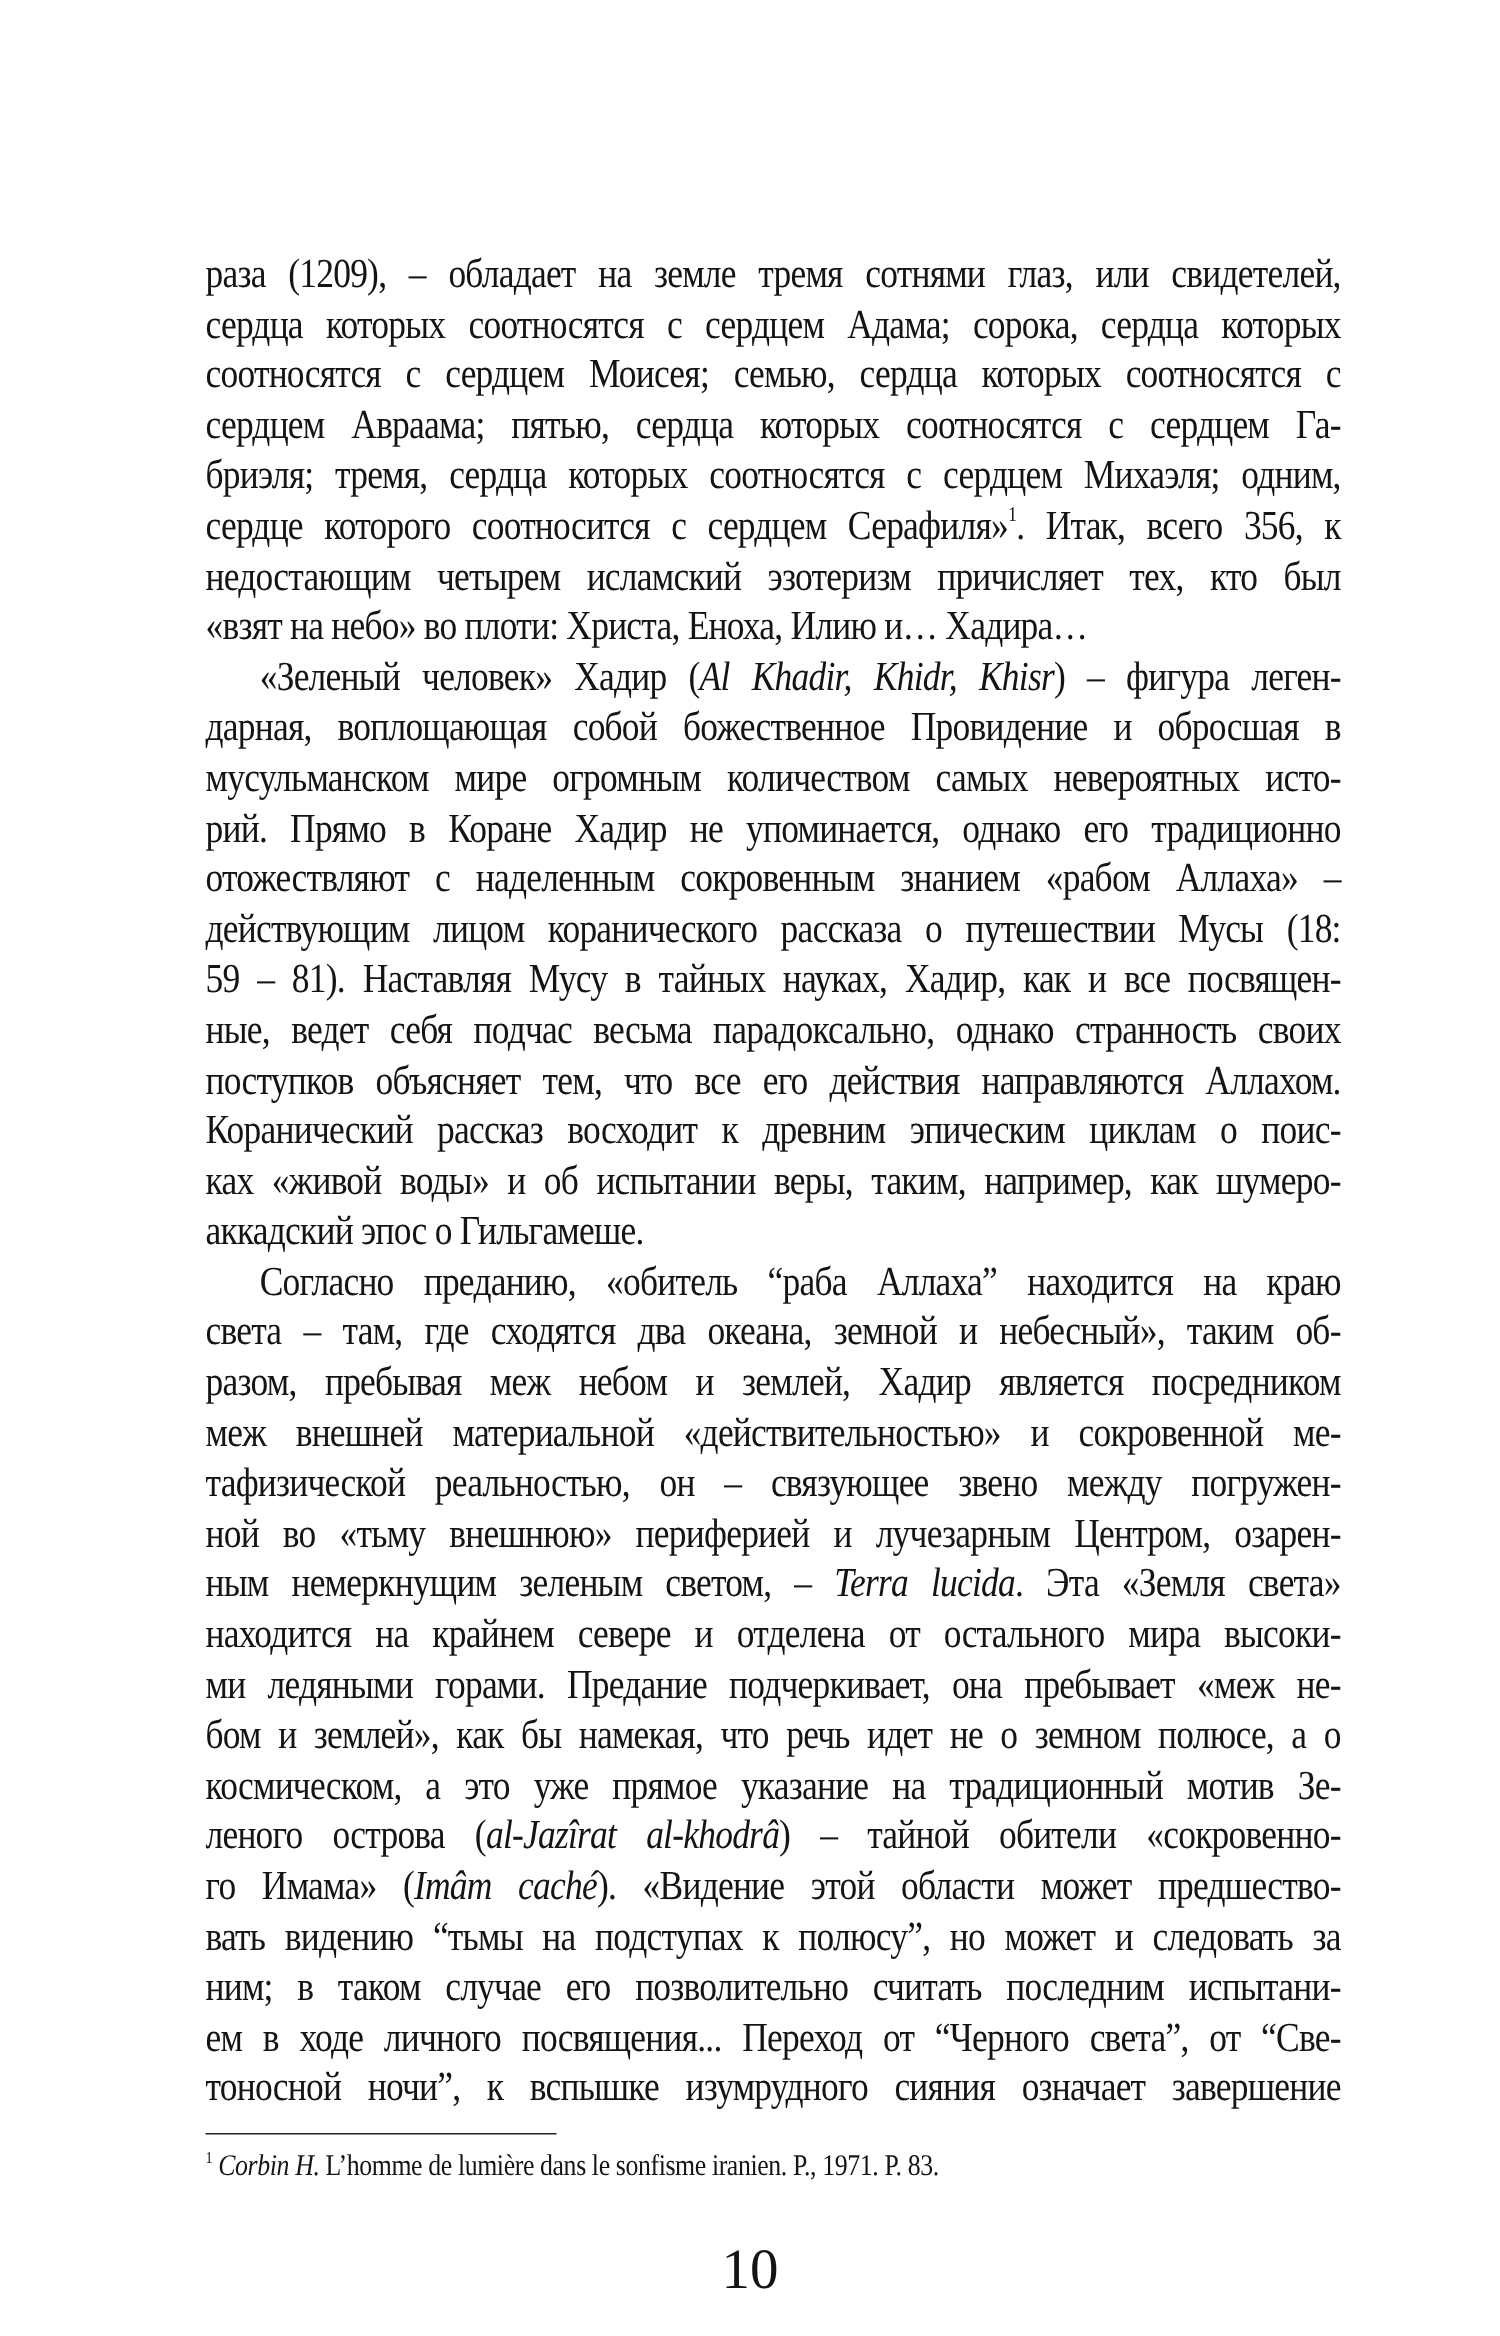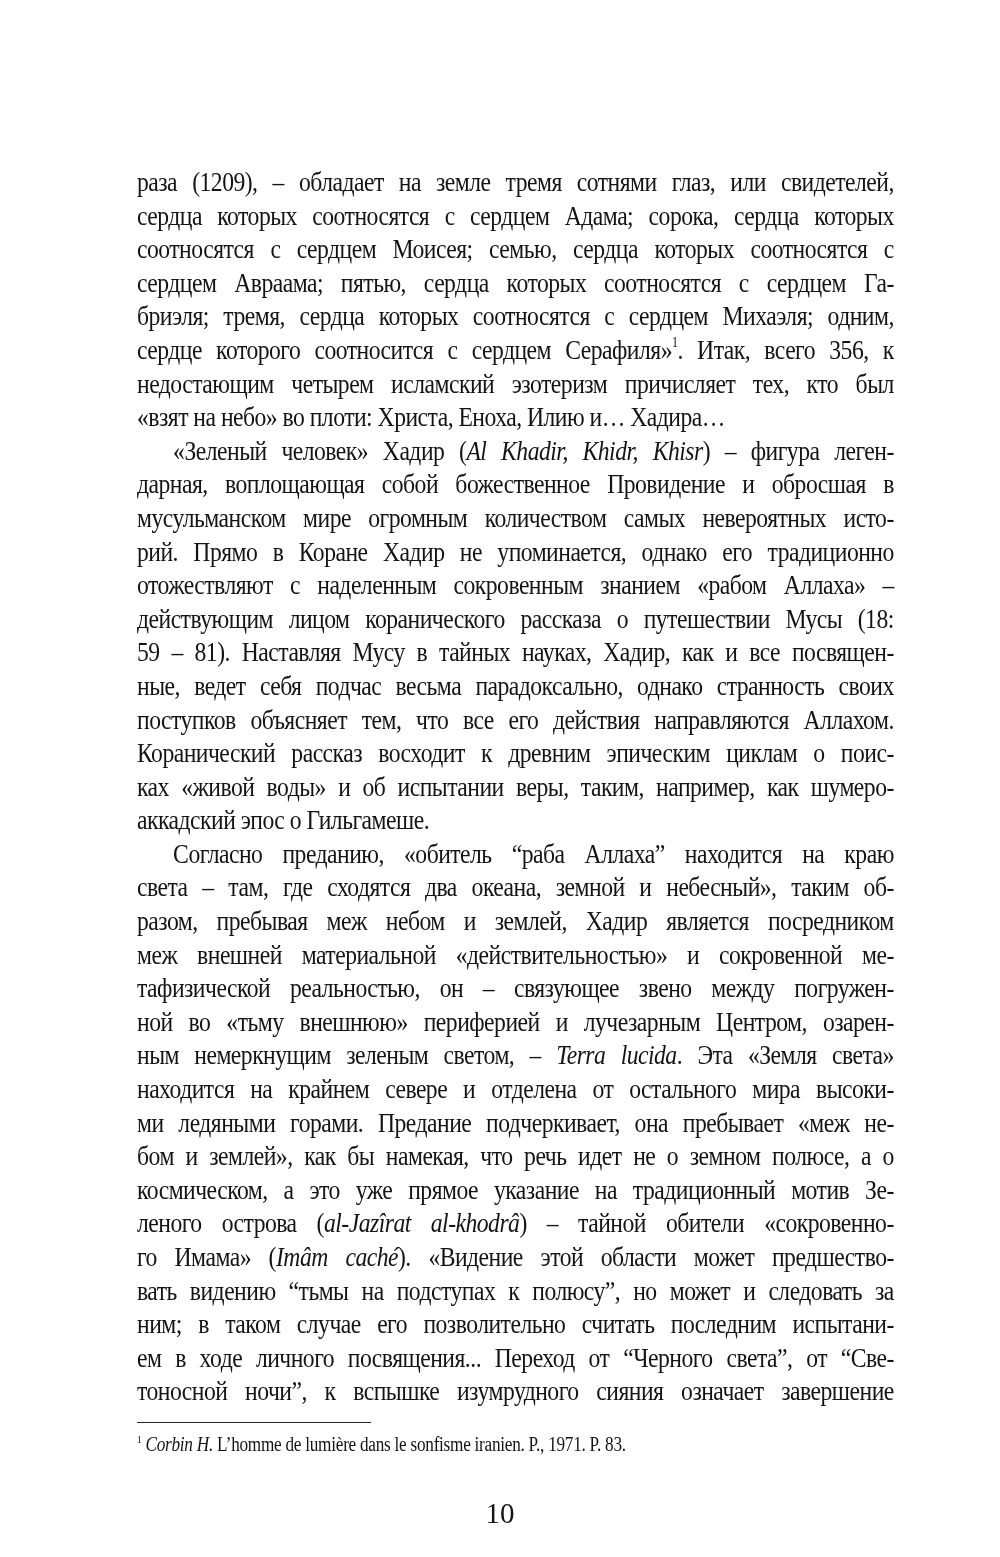--- a/index.html
+++ b/index.html
@@ -79,21 +79,21 @@
       font-size: 11px;
       vertical-align: 8px;
       line-height: 0;
     }
     .page-number {
       position: absolute;
       left: 0;
       width: 1000px;
       top: 1482px;
       text-align: center;
-      font-size: 29px;
+      font-size: 38px;
       line-height: 32px;
     }
   </style>
 </head>
 <body>
 
 <div class="page">
 
   <div class="body-text">
 

